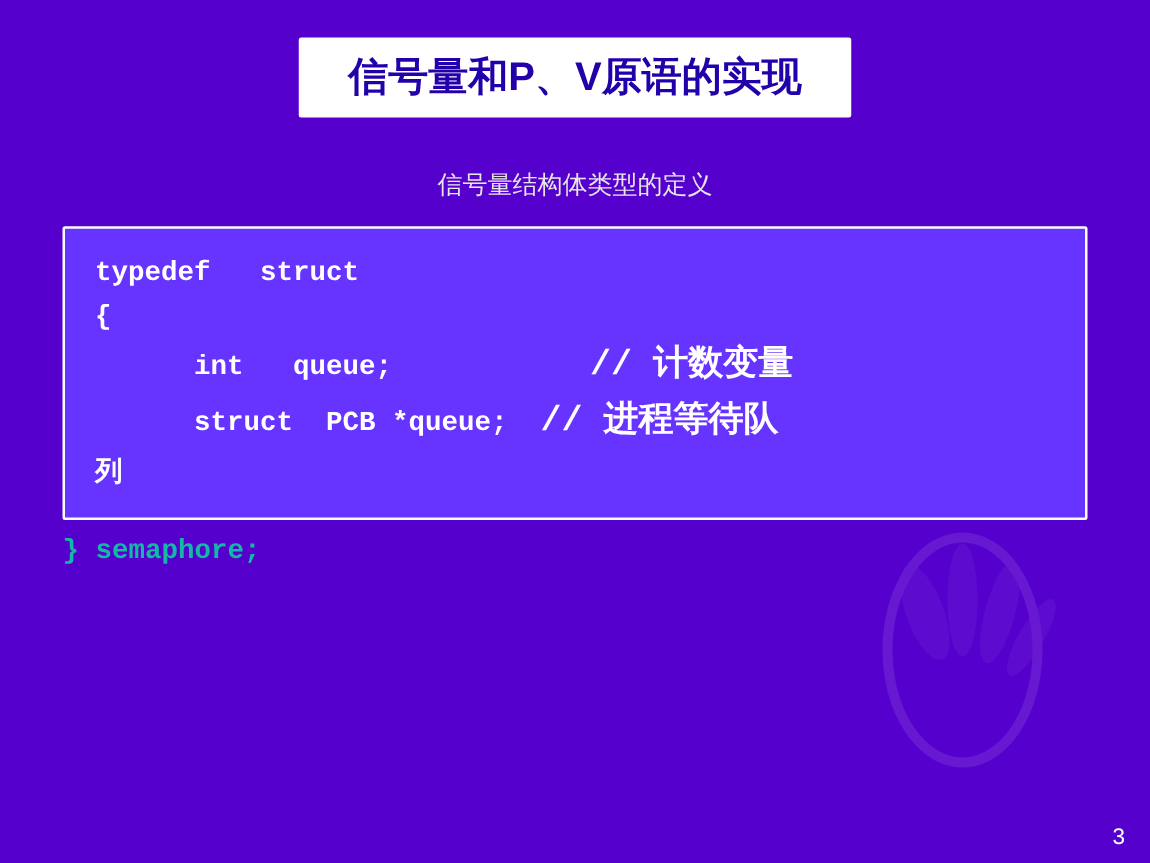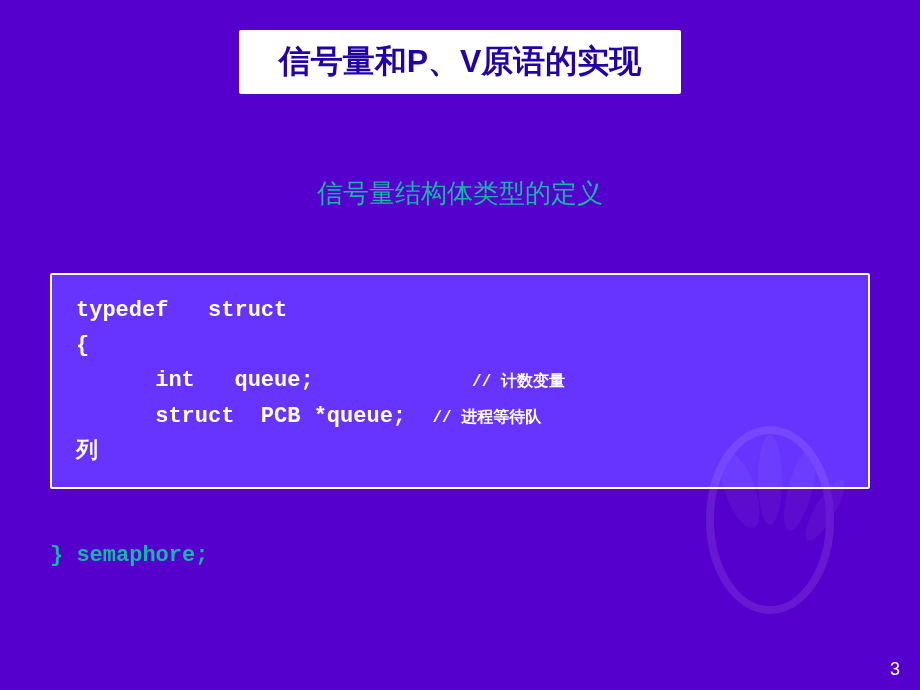--- a/index.html
+++ b/index.html
@@ -21,42 +21,41 @@
     }
 
     .slide-container {
       width: 920px;
       height: 690px;
       background-color: #5500cc;
       position: relative;
       display: flex;
       flex-direction: column;
       align-items: center;
-      gap: 42px;
     }
 
     .title-box {
       margin-top: 30px;
       background-color: white;
       padding: 10px 40px;
       border-radius: 2px;
     }
 
     .title-text {
       font-size: 32px;
       font-weight: bold;
       color: #2200aa;
       font-family: 'SimHei', 'Microsoft YaHei', sans-serif;
       white-space: nowrap;
     }
 
     .subtitle {
       margin-top: 40px;
-      font-size: 26px;
-      color: #14b8a6;
+      font-size: 20px;
+      color: #e5e5e5;
       font-family: 'SimHei', 'Microsoft YaHei', sans-serif;
     }
 
     .code-box {
       margin-top: 20px;
       width: 820px;
       background-color: #6633ff;
       border: 2px solid white;
       padding: 18px 24px;
       border-radius: 2px;
@@ -67,21 +66,21 @@
       font-size: 22px;
       font-weight: bold;
       color: white;
       line-height: 1.6;
       white-space: pre-wrap;
     }
 
     .code-comment {
       color: white;
       font-family: 'SimHei', 'Microsoft YaHei', 'Courier New', monospace;
-      font-size: 16px;
+      font-size: 28px;
       font-weight: bold;
     }
 
     .footer-code {
       margin-top: 12px;
       font-size: 22px;
       font-weight: bold;
       color: #14b8a6;
       font-family: 'Courier New', monospace;
       align-self: flex-start;

